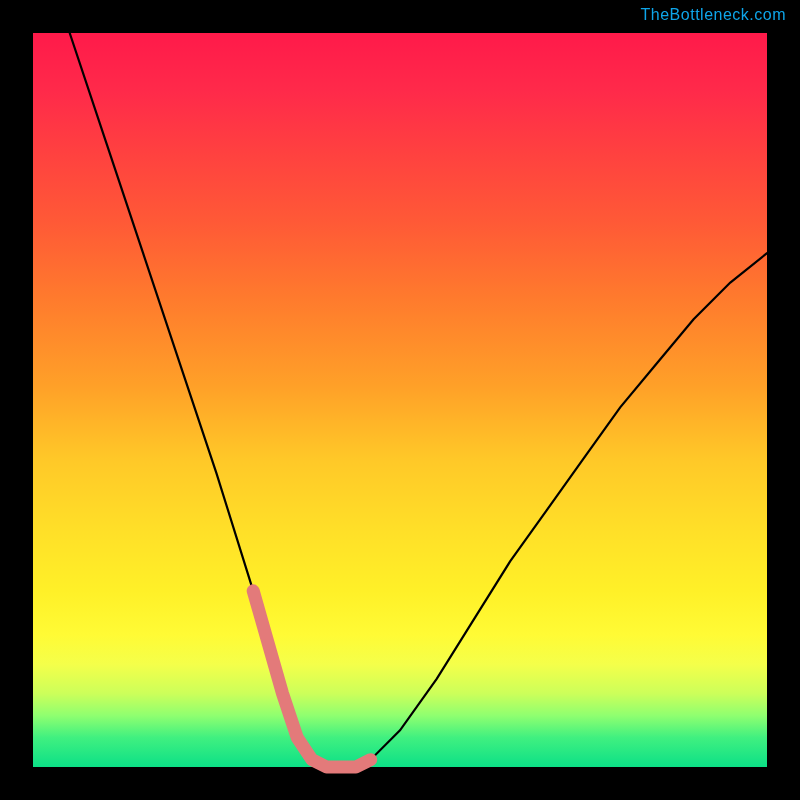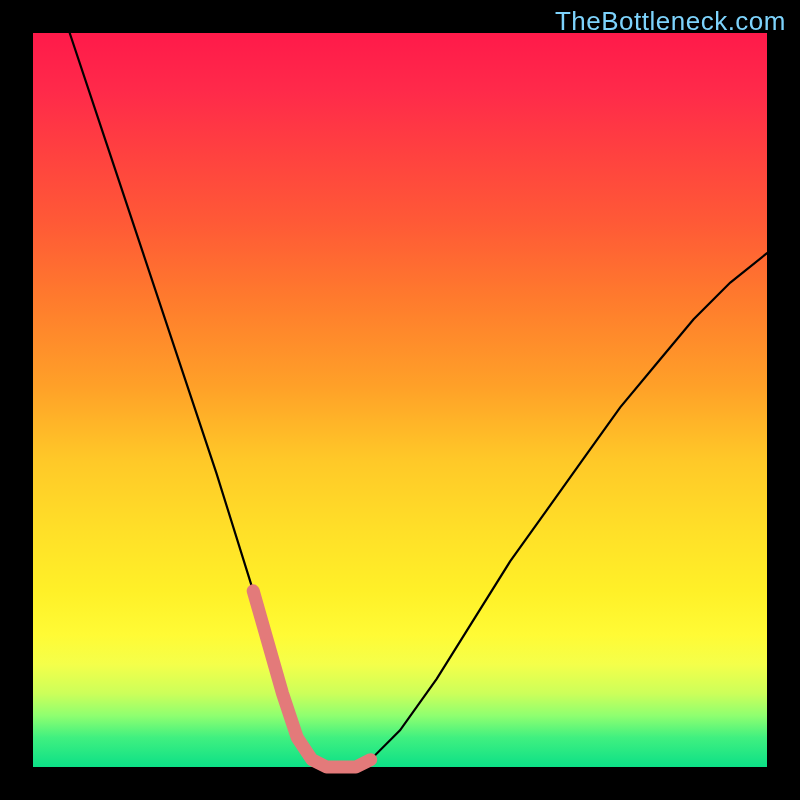--- a/index.html
+++ b/index.html
@@ -41,22 +41,22 @@
       #ccff5a 90%,
       #8fff70 93%,
       #40f080 96%,
       #0ce087 100%
     );
   }
   .watermark {
     position: absolute;
     top: 6px;
     right: 14px;
-    color: #7dd3fc;
-    font-size: 26px;
+    color: #0ea5e9;
+    font-size: 16px;
     letter-spacing: 0.5px;
     user-select: none;
   }
   svg.curve-layer {
     position: absolute;
     left: 33px;
     top: 33px;
     width: 734px;
     height: 734px;
     overflow: visible;

